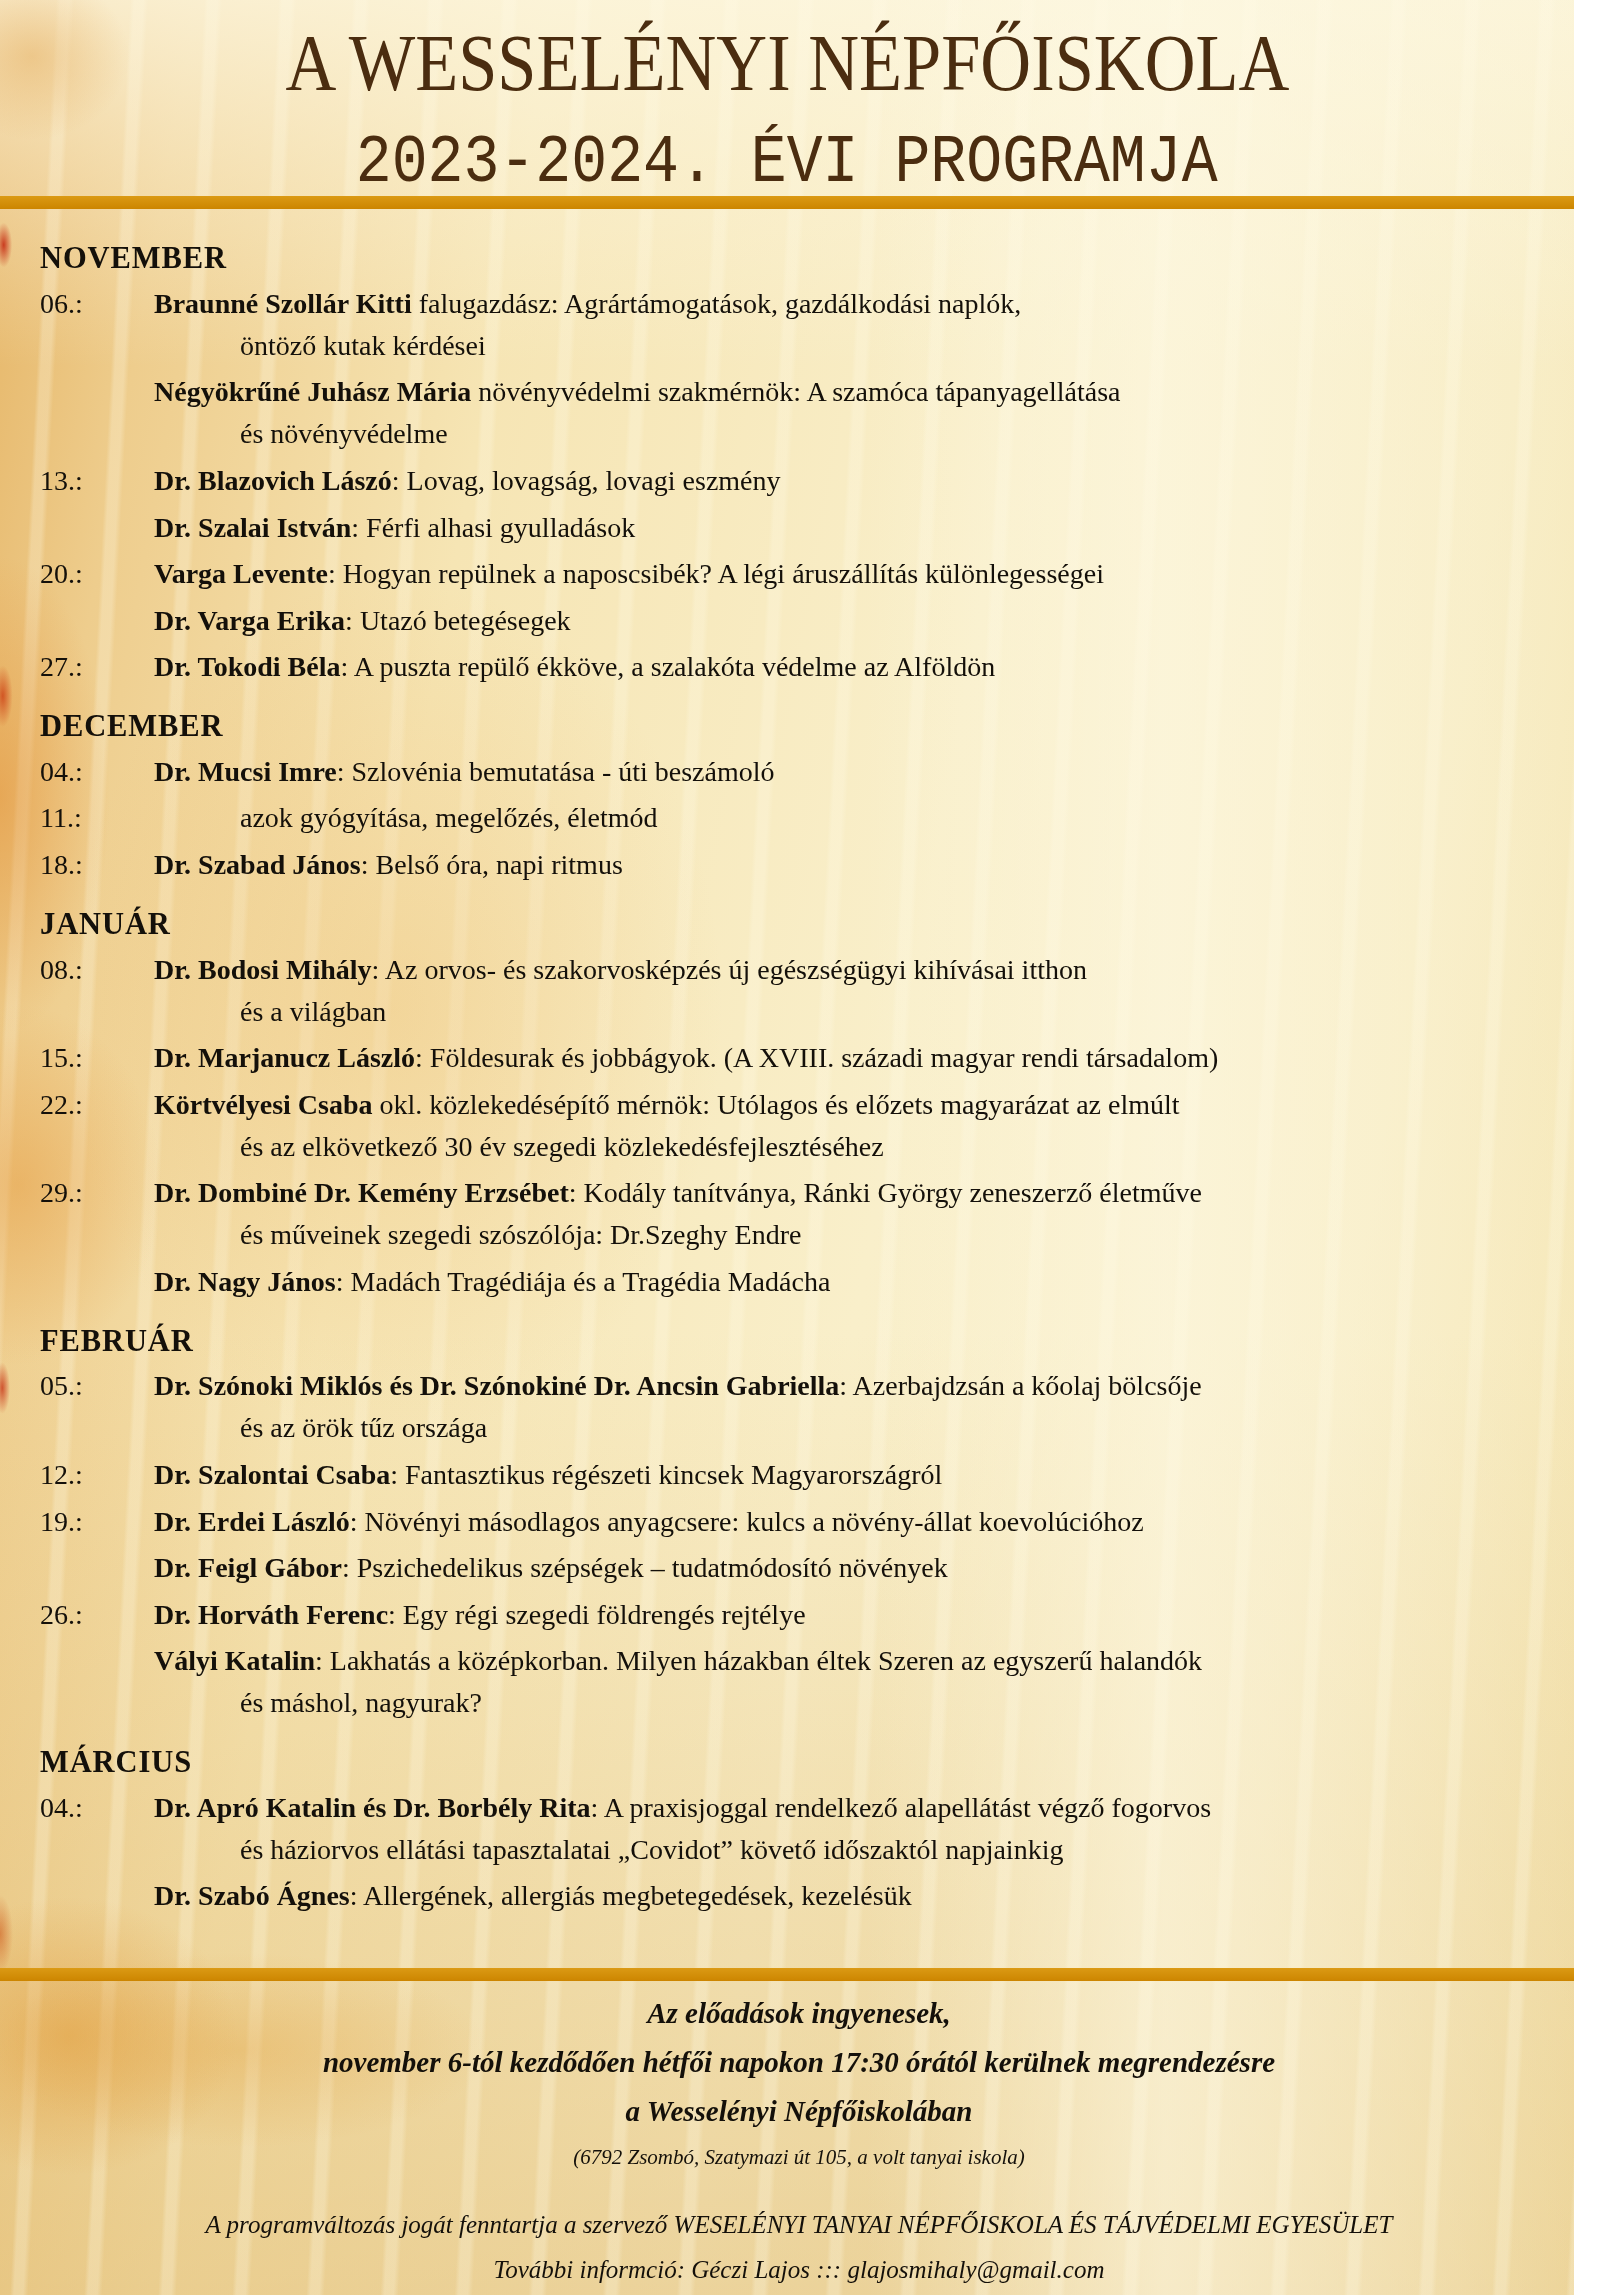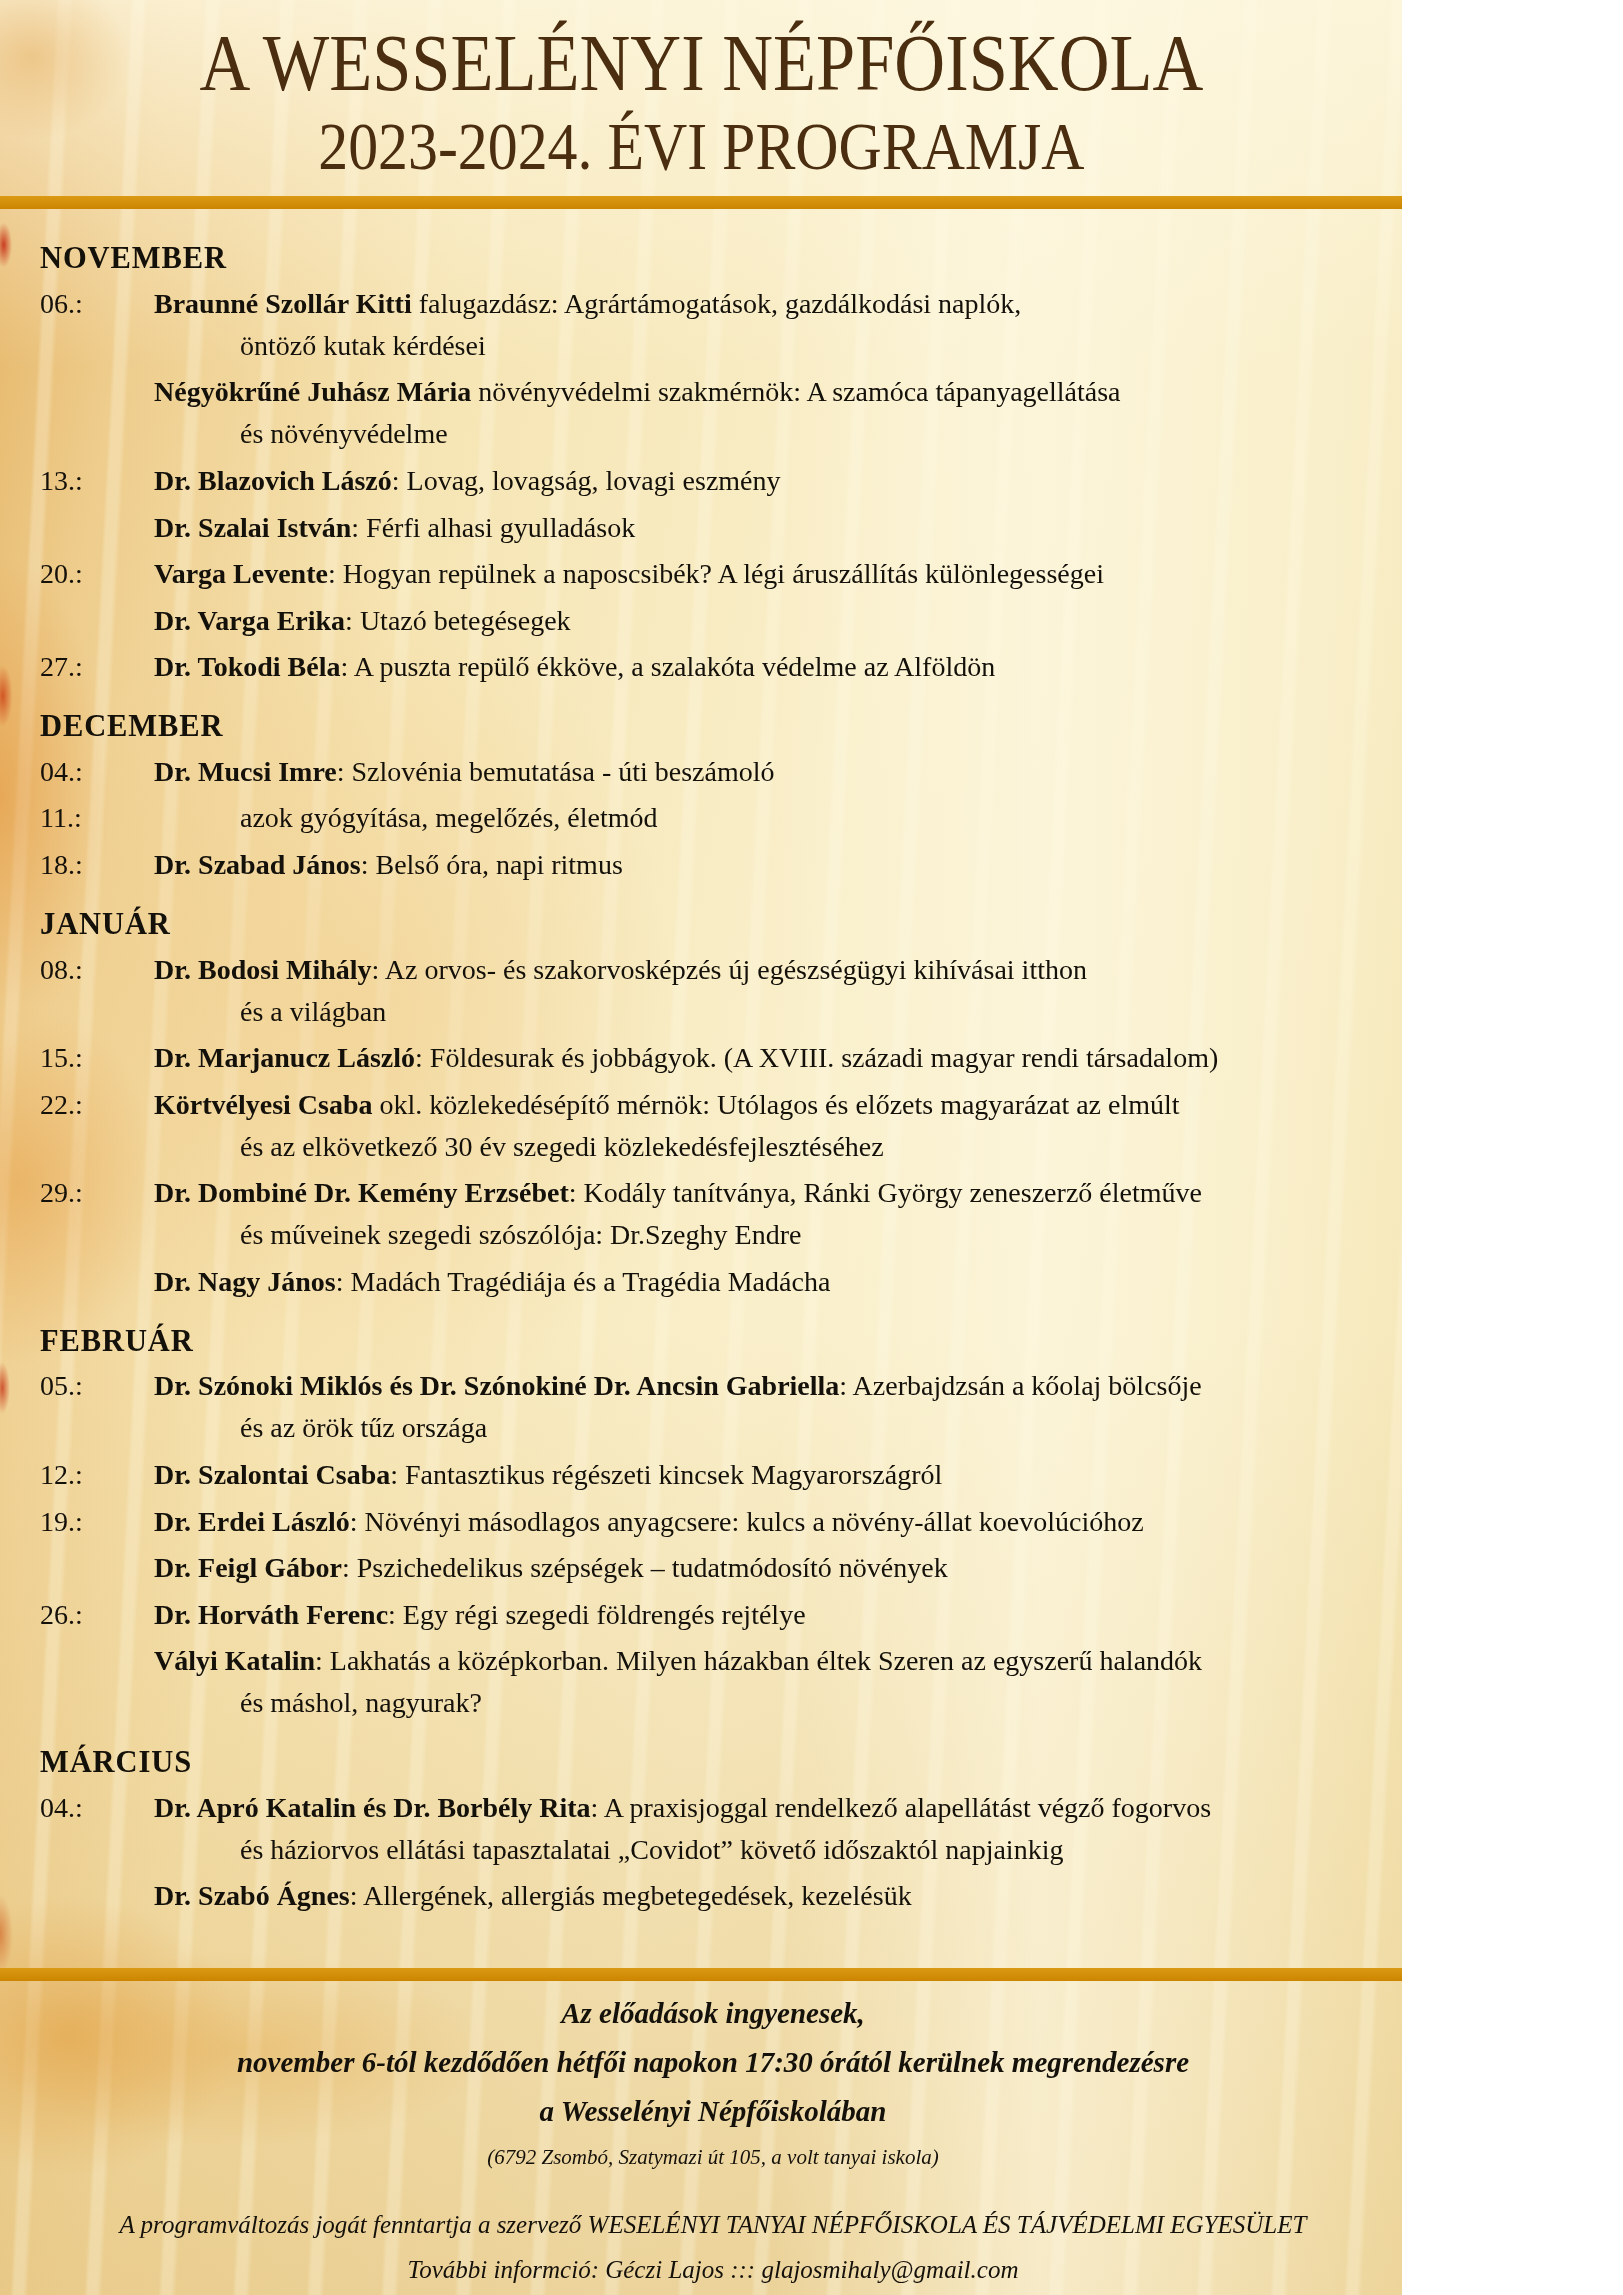--- a/index.html
+++ b/index.html
@@ -1,19 +1,19 @@
 <!DOCTYPE html>
 <html lang="hu" style="font-size:7.4px"><head>
 <meta charset="utf-8">
 <style>
   html,body{margin:0;padding:0;}
   body{background:#ffffff;}
   .page{
     position:relative;
-    width:1402px;
+    width:1574px;
     height:2295px;
     overflow:hidden;
     font-family:"Liberation Serif", serif;
     color:#14100a;
     background-color:#f1dda4;
     background-image:
       
       radial-gradient(ellipse 12px 32px at 3.7px 245px,  rgba(198,46,20,.9),  rgba(198,46,20,0) 70%),
       radial-gradient(ellipse 14px 44px at 2.8px 696px, rgba(206,70,24,.85), rgba(206,70,24,0) 70%),
       radial-gradient(ellipse 11px 37px at 2.3px 1388px, rgba(200,55,24,.8),  rgba(200,55,24,0) 70%),
@@ -35,21 +35,21 @@
       linear-gradient(to bottom, rgba(0,0,0,0) 58%, rgba(214,166,80,.38) 100%),
       
       linear-gradient(100deg, #e5b363 0%, #eecd8d 10%, #f6e5b4 28%, #f9efca 55%, #f7ebc0 80%, #f3e0a6 100%);
   }
 
   
   .header{position:absolute;top:17.6px;left:0;right:0;text-align:center;}
   .title{color:#4b2d10;}
   .title .inner{display:inline-block;transform:scaleX(.88);transform-origin:50% 50%;white-space:nowrap;}
   .t1{font-size:80px;line-height:91px;font-weight:normal;margin:0;}
-  .t2{font-size:68px;line-height:75px;font-weight:normal;margin:0;}
+  .t2{font-size:68px;line-height:75px;font-weight:normal;margin:16px;font-family:Liberation Mono, monospace;}
 
   
   .bar{position:absolute;left:0;width:100%;height:13px;background:linear-gradient(#db9a14,#cc8500);}
   .bar-top{top:196px;}
   .bar-bottom{top:1968px;}
 
   
   .program{position:absolute;top:237px;left:40px;right:18.5px;font-size:28px;}
   .month{margin-bottom:16.7px;}
   .month-name{font-size:30.5px;font-weight:bold;letter-spacing:0.9px;line-height:43px;margin:0 0 2.8px 0;}

